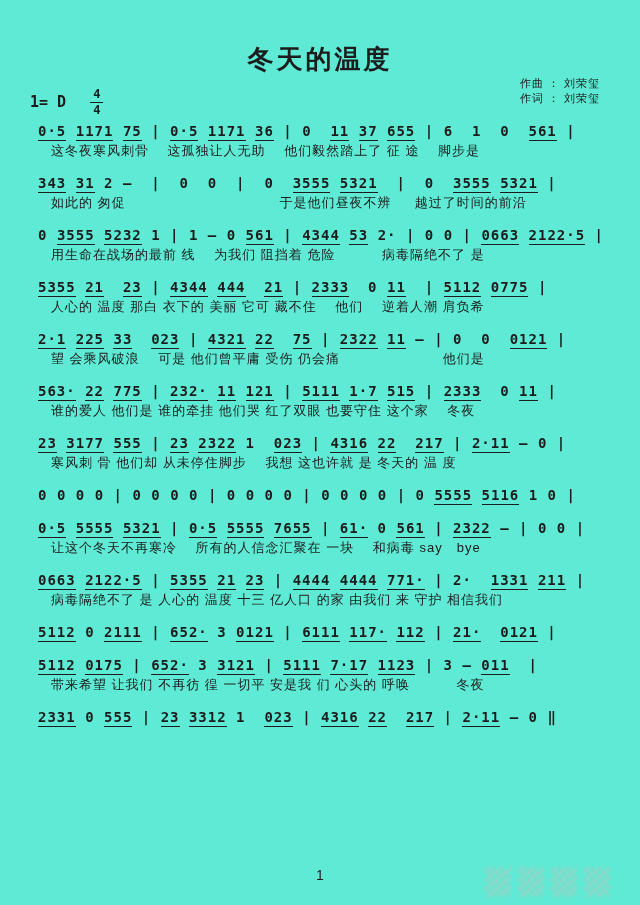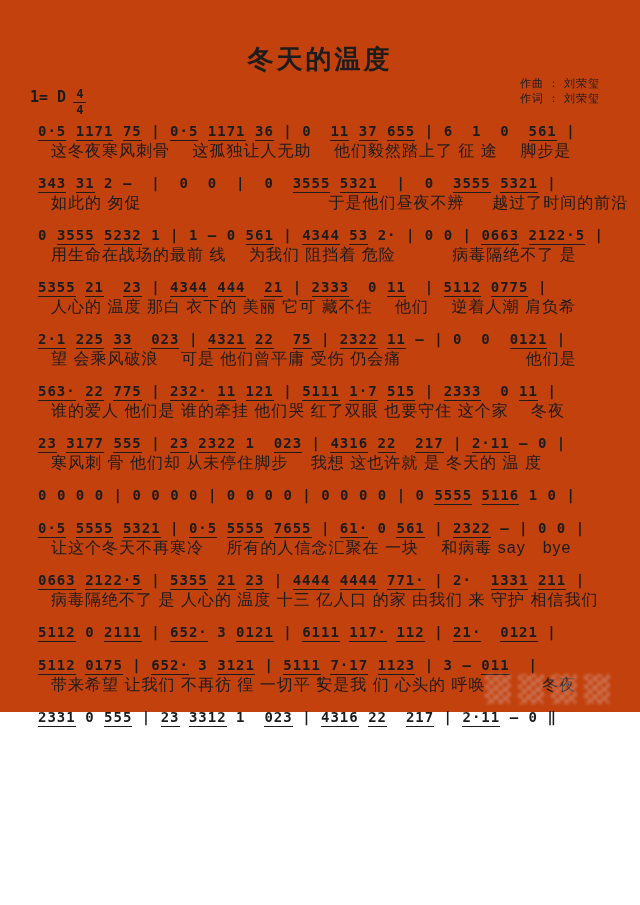--- a/index.html
+++ b/index.html
@@ -5,41 +5,41 @@
   html, body { margin: 0; padding: 0; }
   body {
     width: 640px; height: 905px;
     background: #ffffff;
     font-family: "Liberation Sans", sans-serif;
     color: #1c1c1c;
     overflow: hidden;
   }
   .page {
     position: relative;
-    width: 640px; height: 712px;
-    background: #c2410c;
+    width: 640px; height: 905px;
+    background: #5eead4;
   }
   .title {
     position: absolute;
     top: 42px; left: 0; width: 100%;
     margin: 0;
     text-align: center;
     font-size: 26px;
     font-weight: bold;
     letter-spacing: 3px;
   }
   .keysig {
     position: absolute;
     top: 88px; left: 30px;
     font-size: 15px;
     font-weight: bold;
     font-family: "DejaVu Sans Mono", monospace;
     display: flex;
-    align-items: flex-start;
-    gap: 7px;
+    align-items: center;
+    gap: 24px;
   }
   .frac {
     display: inline-flex;
     flex-direction: column;
     align-items: center;
     font-size: 12px;
     line-height: 1.05;
   }
   .frac .num { border-bottom: 1.5px solid #1c1c1c; padding: 0 3px 1px; }
   .frac .den { padding: 1px 3px 0; }
@@ -62,21 +62,21 @@
     font-weight: bold;
     letter-spacing: 1px;
     white-space: pre;
     line-height: 20px;
   }
   .notes .beam {
     border-bottom: 1.6px solid #1c1c1c;
     padding-bottom: 1px;
   }
   .lyrics {
-    font-size: 16px;
+    font-size: 13px;
     letter-spacing: 1px;
     white-space: pre;
     line-height: 18px;
     margin: 1px 0 0 13px;
   }
   .pageno {
     position: absolute;
     bottom: 22px; left: 0; width: 100%;
     text-align: center;
     font-size: 14px;

